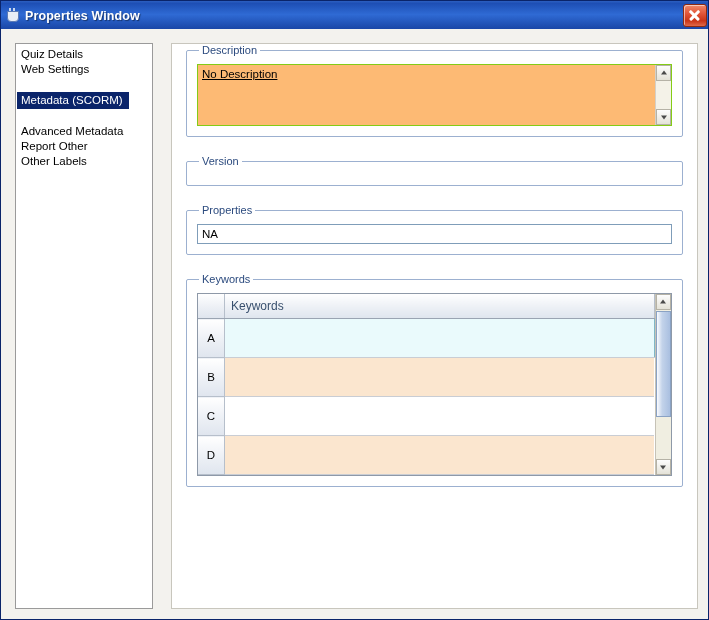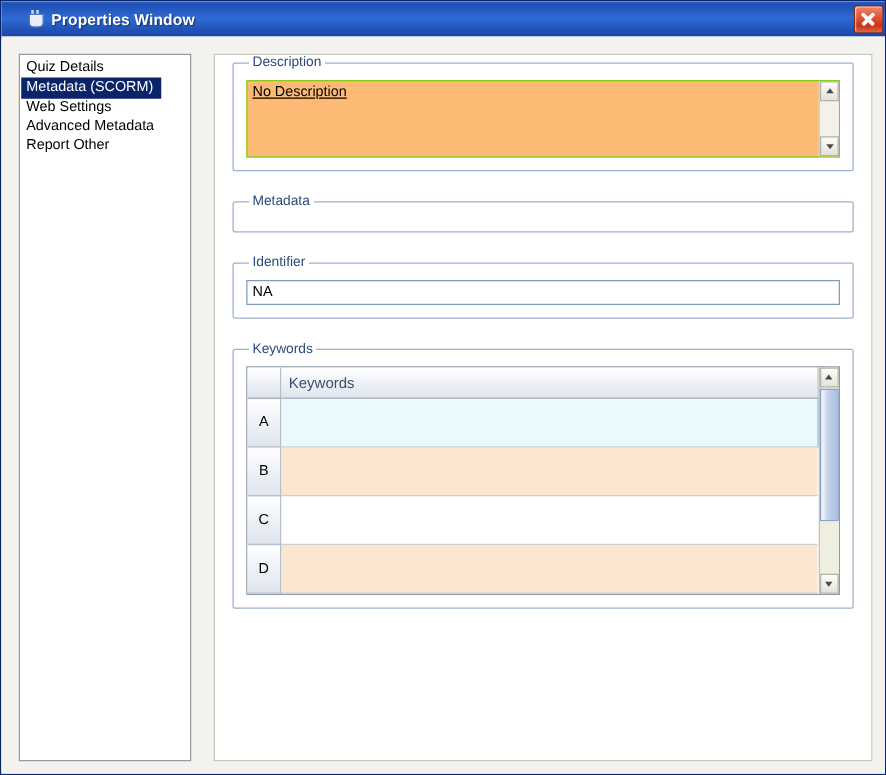--- a/index.html
+++ b/index.html
@@ -24,21 +24,21 @@
   
   .titlebar {
     position: absolute;
     left: 0; top: 0;
     width: 709px;
     height: 30px;
     background: linear-gradient(to bottom, #2c5fc1 0%, #1e4fb5 8%, #2f6ad4 45%, #1a47a8 92%, #113b94 100%);
     display: flex;
     align-items: center;
     box-sizing: border-box;
-    padding-left: 20px;
+    padding-left: 4px;
   }
   .title-icon {
     width: 16px;
     height: 16px;
     margin-right: 4px;
     position: relative;
     flex: 0 0 auto;
   }
   .title-icon .cup {
     position: absolute;
@@ -119,21 +119,21 @@
     padding: 3px 0 0 0;
     overflow: hidden;
   }
   .nav-item {
     padding: 1px 4px 1px 4px;
     font-size: 11.5px;
     line-height: 15px;
     color: #000000;
     white-space: nowrap;
     cursor: default;
-    margin: 0 1px;
+    margin: 15px 1px;
     text-align: right;
   }
   .nav-item.selected {
     background: #0a246a;
     color: #ffffff;
     display: inline-block;
     padding-right: 6px;
   }
   .nav-item-wrap { }
 
@@ -307,30 +307,33 @@
   </div>
 
   <div class="client">
     <div class="split">
 
       <div class="nav-list">
         <div class="nav-item-wrap">
           <span class="nav-item">Quiz Details</span>
         </div>
         <div class="nav-item-wrap">
+          <span class="nav-item">Web Settings</span>
+        </div>
+        <div class="nav-item-wrap">
           <span class="nav-item selected">Metadata (SCORM)</span>
         </div>
         <div class="nav-item-wrap">
-          <span class="nav-item">Web Settings</span>
-        </div>
-        <div class="nav-item-wrap">
           <span class="nav-item">Advanced Metadata</span>
         </div>
         <div class="nav-item-wrap">
           <span class="nav-item">Report Other</span>
+        </div>
+        <div class="nav-item-wrap">
+          <span class="nav-item">Other Labels</span>
         </div>
       </div>
 
       <div class="right-panel">
 
         <fieldset class="group">
           <legend>Description</legend>
           <div class="textarea-wrap">
             <div class="textarea-text">No Description</div>
             <div class="vscroll">
@@ -339,25 +342,25 @@
                 </div>
               <div class="sb-track"></div>
               <div class="sb-btn down">
                   <span class="arrow"></span>
                 </div>
             </div>
           </div>
         </fieldset>
 
         <fieldset class="group">
-          <legend>Metadata</legend>
+          <legend>Version</legend>
         </fieldset>
 
         <fieldset class="group">
-          <legend>Identifier</legend>
+          <legend>Properties</legend>
           <div class="textfield" placeholder="">NA</div>
         </fieldset>
 
         <fieldset class="group">
           <legend>Keywords</legend>
           <div class="table-wrap">
             <table class="kwtable">
               <thead>
                 <tr>
                   <th class="corner"></th>

